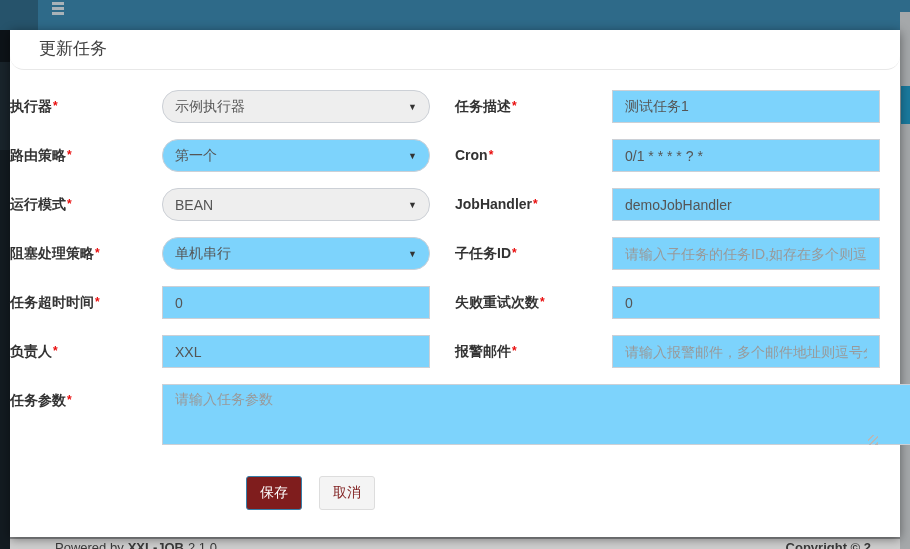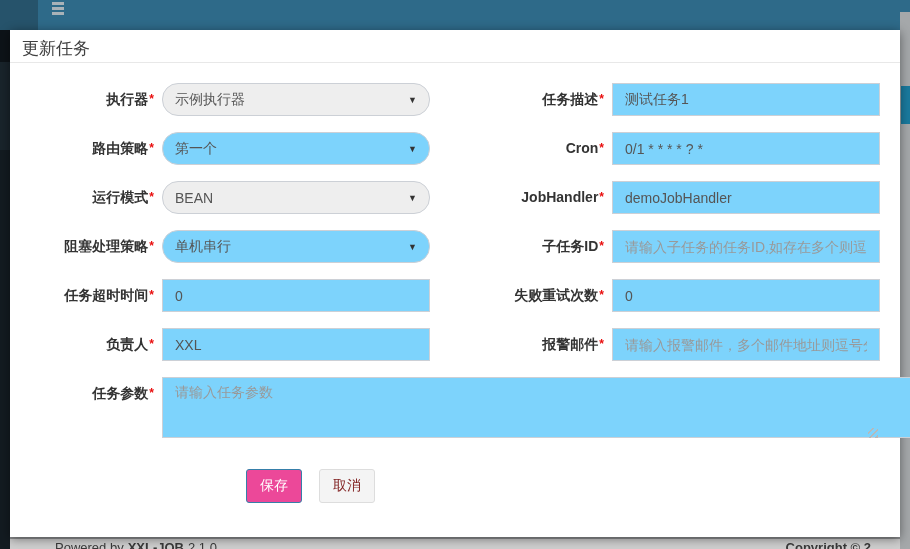--- a/index.html
+++ b/index.html
@@ -20,27 +20,27 @@
                display:flex; justify-content:space-between; padding:1px 25px 0 45px;
                font-size:13px; color:#3a3a3a; line-height:15px; white-space:nowrap; }
   .bg-footer b { margin:0 4px; }
 
   .scrollbar { position:absolute; right:0; top:12px; width:10px; height:537px; background:#a5a8aa; }
   .scroll-thumb { position:absolute; left:1px; top:74px; width:9px; height:38px; background:#1a7a9e; cursor:pointer; }
 
   
   .modal { position:absolute; left:10px; top:30px; width:890px; height:507px;
            background:#fff; box-shadow:0 2px 10px rgba(0,0,0,.45); }
-  .modal-header { height:33px; padding:7px 12px 0; border-bottom:1px solid #e8e8e8; }
+  .modal-header { height:40px; padding:7px 29px 0; border-bottom:1px solid #e8e8e8;border-radius:14px; }
   .modal-title { font-size:17px; color:#404040; }
   .modal-body { padding-top:20px; }
 
   .form-row { display:flex; margin-bottom:16px; }
   .cell { display:flex; width:445px; }
-  .lbl { width:152px; padding-right:8px; text-align:right; font-weight:bold;
+  .lbl { width:152px; padding-right:8px; font-weight:bold;
          font-size:14px; color:#333; line-height:33px; white-space:nowrap; }
   .cell.right .lbl { width:157px; }
   .req { color:#e90d0d; font-size:12px; vertical-align:top; margin-left:1px; }
 
   .control { width:268px; height:33px; border:1px solid #ccd0d6; background:#7dd3fc;
              font-size:14px; color:#555; padding:6px 12px; font-family:"Liberation Sans",sans-serif; }
   input.control { outline:none; }
   input.control::placeholder, textarea.control::placeholder { color:#999; opacity:1; }
 
   .select { display:flex; align-items:center; justify-content:space-between; cursor:pointer;border-radius:16px; }
@@ -49,21 +49,21 @@
   .select .arrow { font-size:9px; color:#333; flex:0 0 auto; margin-left:6px; }
 
   .ctrl-wide { width:787px; height:61px; resize:vertical; position:relative; }
   .ta-wrap { position:relative; width:718px; }
   .ta-handle { position:absolute; right:2px; bottom:4px; width:10px; height:10px; pointer-events:none;
                background:repeating-linear-gradient(135deg, transparent 0 3px, #b8b8b8 3px 4.5px); }
 
   .btn-row { margin-left:236px; margin-top:27px; display:flex; gap:9px; }
   .btn { font-size:14px; line-height:1.42; padding:6px 13px; border-radius:3px;
          border:1px solid transparent; cursor:pointer; font-family:"Liberation Sans",sans-serif; }
-  .btn-save   { background:#ec4899; border-color:#367fa9; color:#fff; }
+  .btn-save   { background:#7f1d1d; border-color:#367fa9; color:#fff; }
   .btn-cancel { background:#f4f4f4; border-color:#ddd; color:#7f1d1d;margin-left:8px; }
 </style>
 </head>
 <body>
 
 <div class="bg-navbar">
   <div class="bg-logo"></div>
   <div class="hamburger">
       <i></i>
       <i></i>

